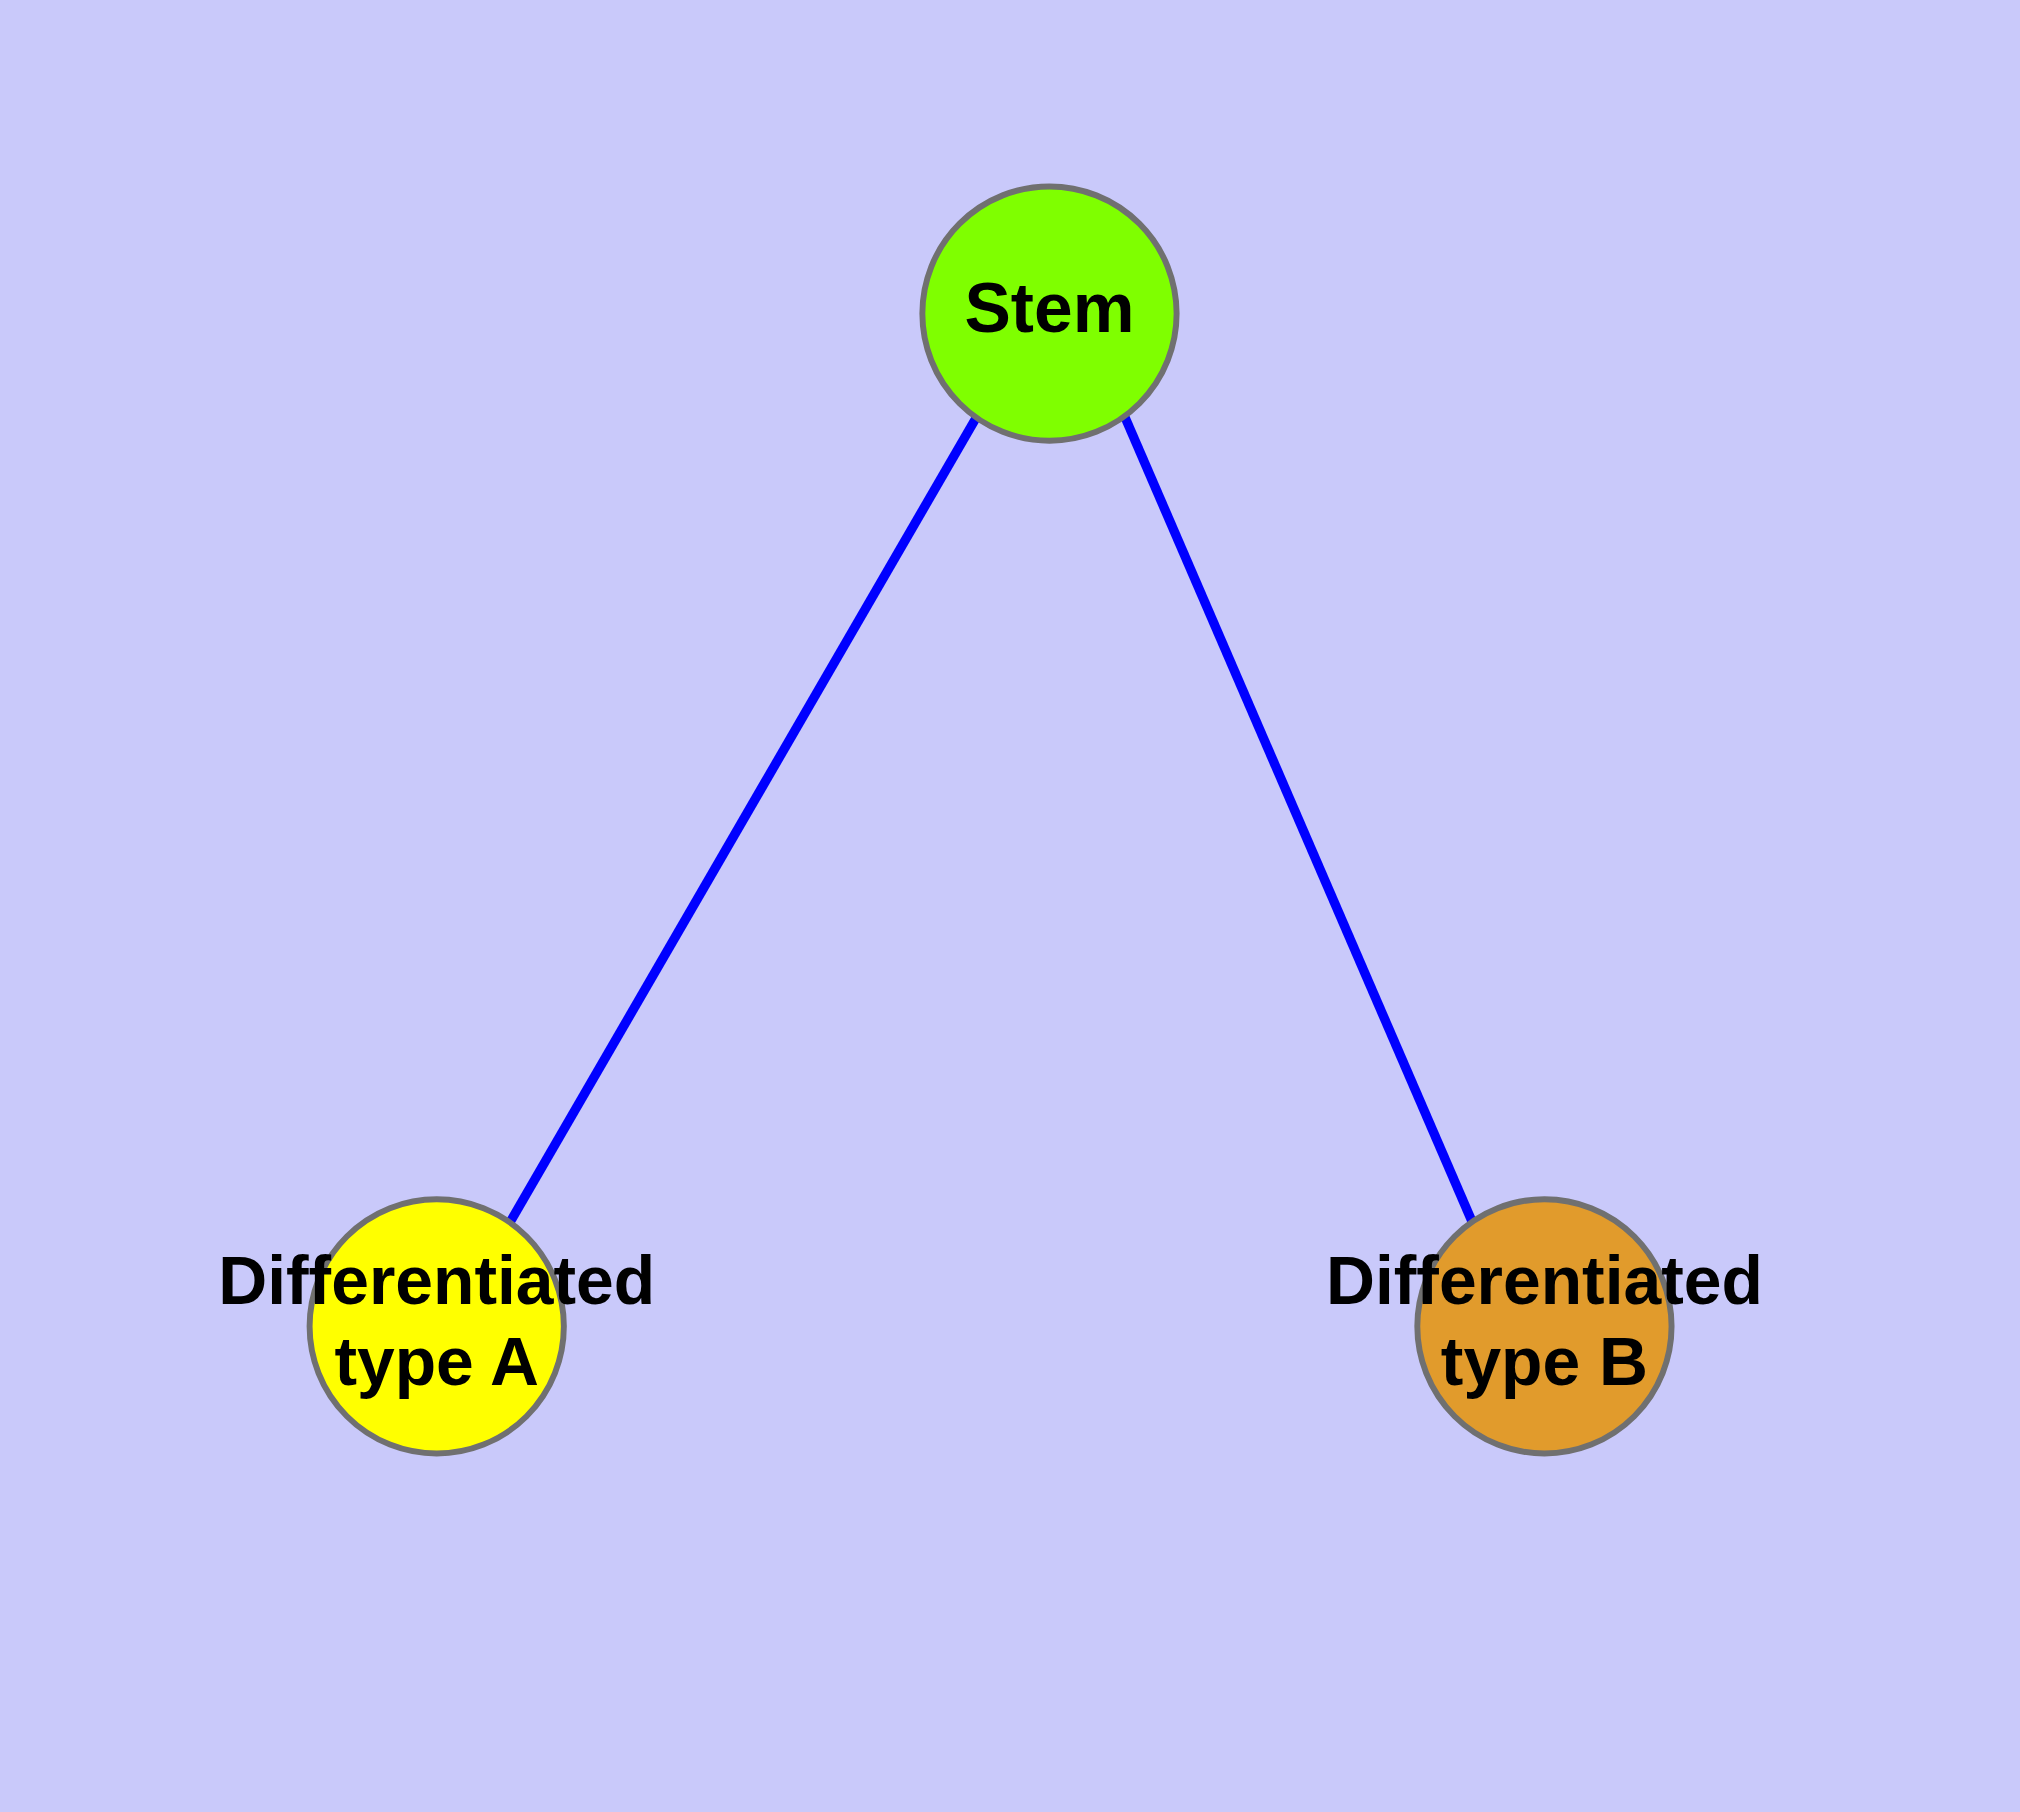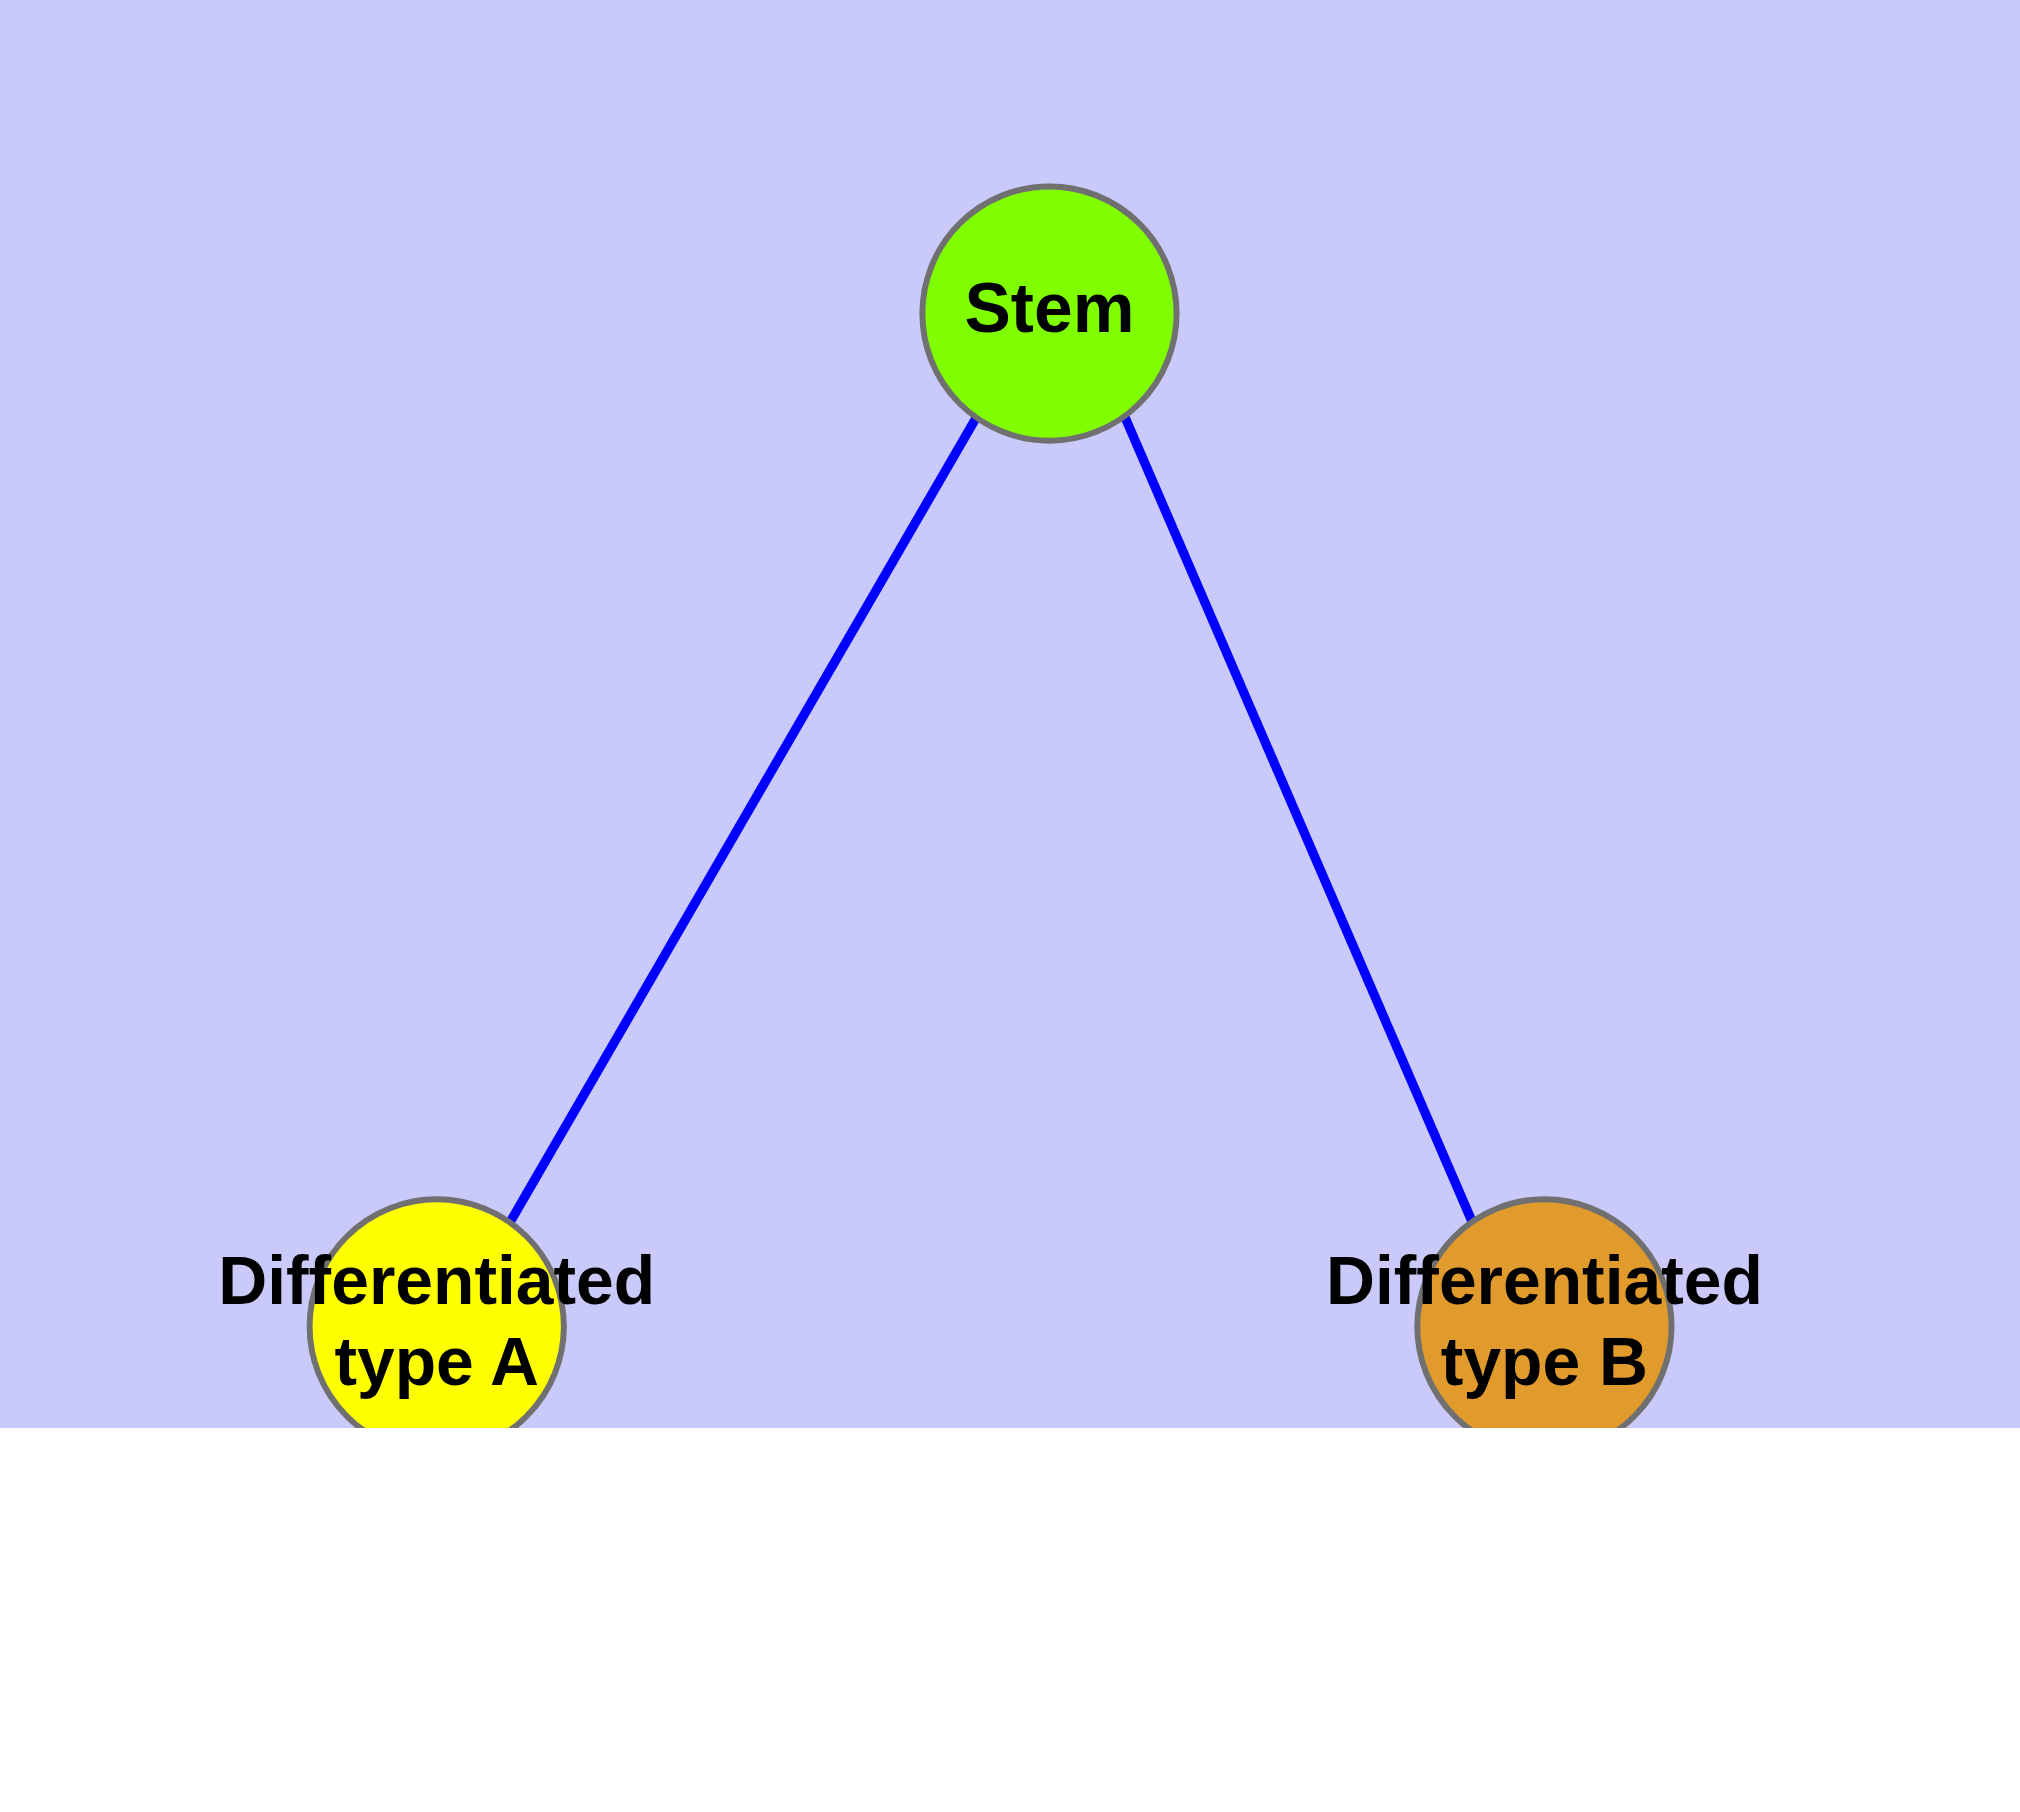--- a/index.html
+++ b/index.html
@@ -27,21 +27,21 @@
     font-family: "Liberation Sans", sans-serif;
     font-weight: bold;
     fill: #000000;
     text-anchor: middle;
     dominant-baseline: middle;
   }
 </style>
 </head>
 <body>
 
-<div id="canvas" style="background: rgb(201, 201, 250); width: 2021px; height: 1428px;">
+<div id="canvas" style="background: rgb(201, 201, 250); width: 2021px; height: 1812px;">
   <svg id="graph-svg" viewBox="0 0 2384 2138" xmlns="http://www.w3.org/2000/svg">
       <rect x="0" y="0" width="2384" height="2138" fill="#C9C9FA"></rect>
       <g>
         <line x1="1152" y1="492" x2="601" y2="1443" stroke="#0000FF" stroke-width="11" stroke-linecap="butt"></line>
         <line x1="1327" y1="492" x2="1736" y2="1440" stroke="#0000FF" stroke-width="11" stroke-linecap="butt"></line>
       </g>
       <g>
         <g>
           <circle cx="1238" cy="370" r="150" fill="#7FFF00" stroke="#707070" stroke-width="7"></circle>
         </g>

